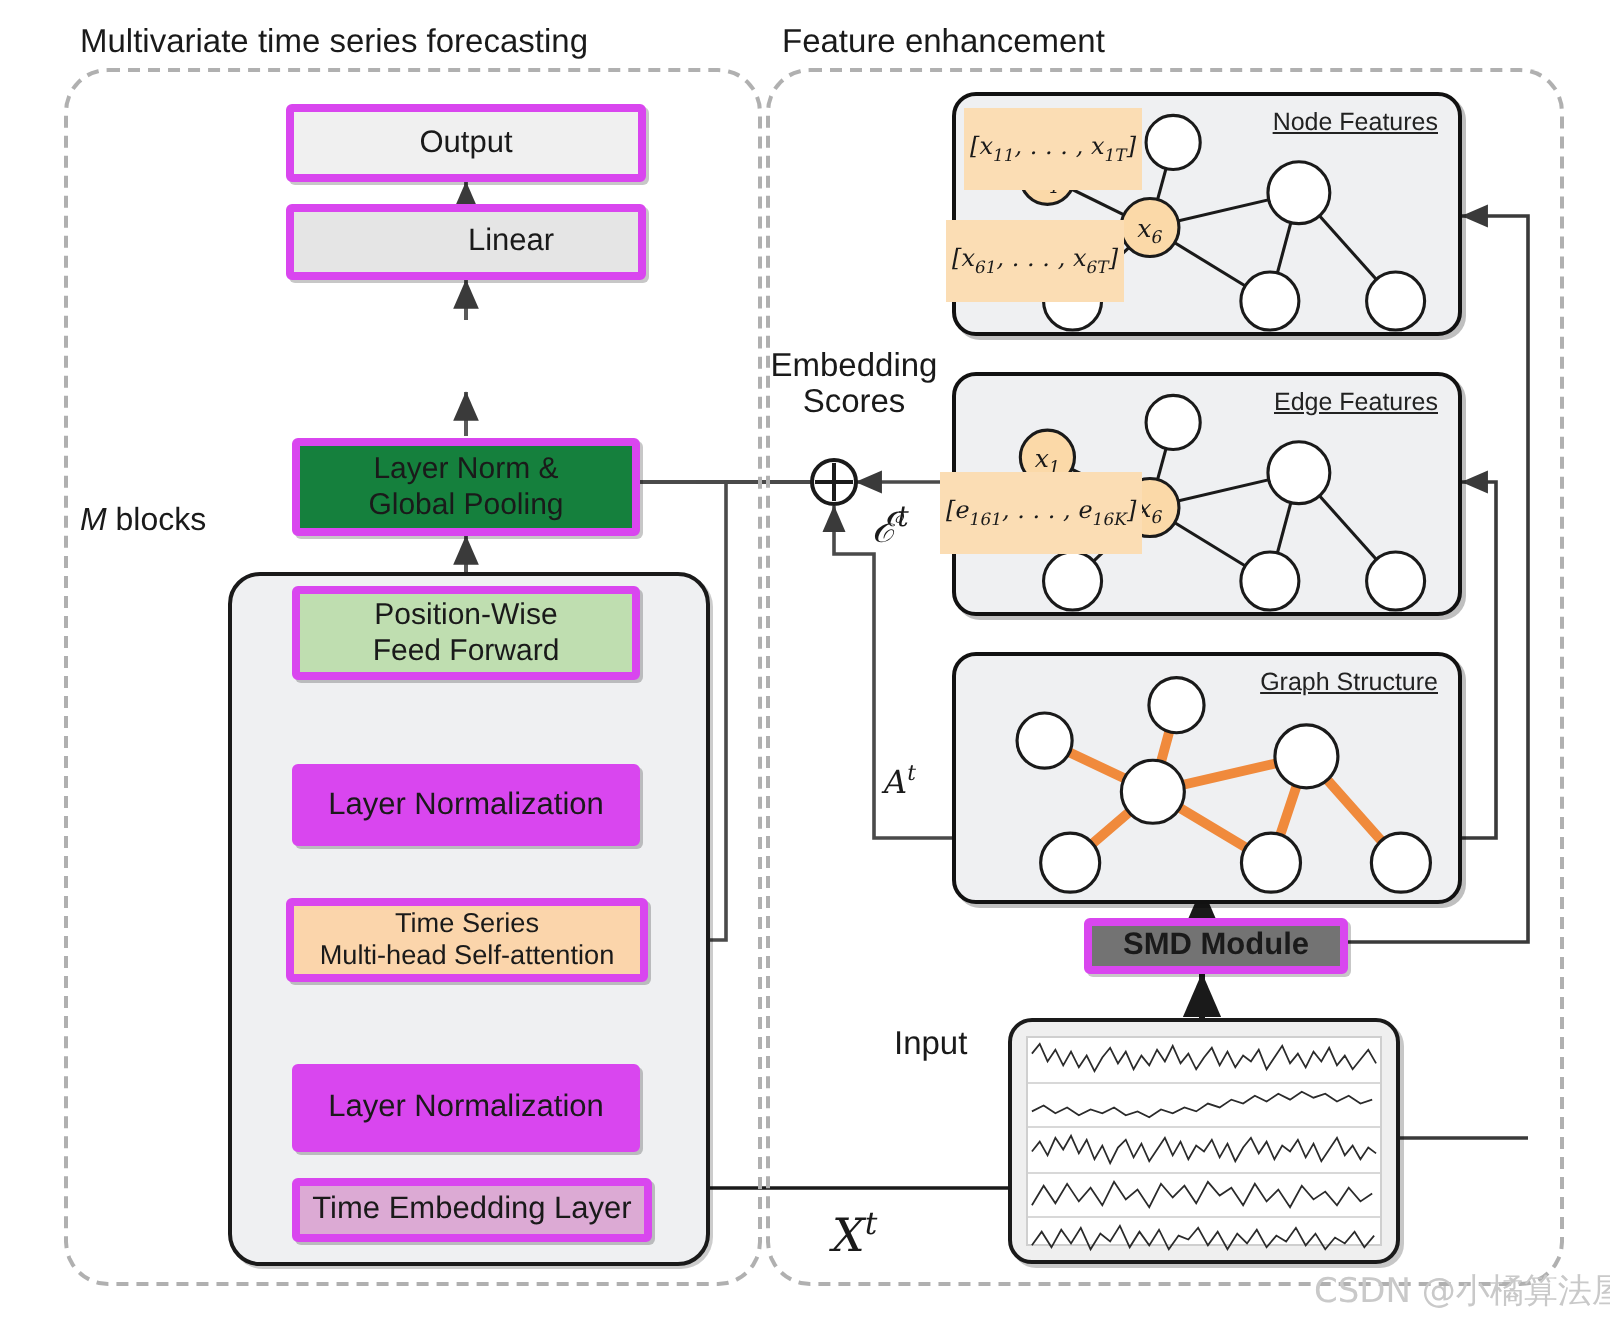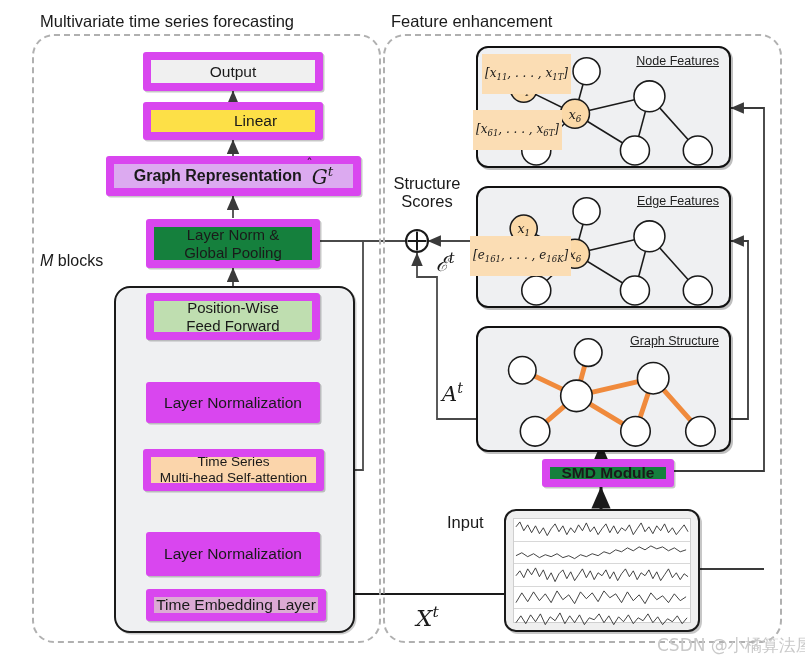--- a/index.html
+++ b/index.html
@@ -17,35 +17,35 @@
     background:transparent;
   }
   .grouptitle{
     position:absolute;font-size:16.5px;color:#1a1a1a;white-space:nowrap;
     background:#ffffff;padding:0 4px;
   }
 
   
   .box{
     position:absolute;box-sizing:border-box;
-    border:8px solid #d946ef;border-radius:3px;
+    border:4px solid #d946ef;border-radius:3px;
     display:flex;align-items:center;justify-content:center;
     text-align:center;line-height:1.16;font-size:15.5px;
     box-shadow:1.5px 1.5px 0 rgba(0,0,0,0.22);
   }
   .box.two{font-size:15px;}
   .b-output{background:#f0f0f0;}
-  .b-linear{background:#fde047;padding-left:45px;}
+  .b-linear{background:#e5e5e5;padding-left:45px;}
   .b-graphrep{background:#dcaaf0;font-weight:bold;font-size:16px;}
   .b-lnpool{background:#15803d;}
   .b-pwff{background:#bfdeb0;}
   .b-ln{background:#d946ef;margin-top:20px;}
   .b-attn{background:#fbd5ab;}
   .b-temb{background:#dcaad4;}
-  .b-smd{background:#15803d;font-weight:bold;font-size:15.5px;}
+  .b-smd{background:#737373;font-weight:bold;font-size:15.5px;}
 
   
   .mcontainer{
     position:absolute;box-sizing:border-box;
     border:2px solid #1a1a1a;border-radius:16px;background:#eff0f2;
     box-shadow:1.5px 1.5px 0 rgba(0,0,0,0.2);
   }
   .mlabel{position:absolute;font-size:16px;font-style:italic;white-space:nowrap;}
   .mlabel i{font-style:italic;}
 
@@ -189,27 +189,20 @@
   <div class="dashgroup" style="left:32px;top:34px;width:345px;height:605px;"></div>
   <div class="grouptitle" style="left:36px;top:12px;">Multivariate time series forecasting</div>
 
   <div class="dashgroup" style="left:383px;top:34px;width:395px;height:605px;"></div>
   <div class="grouptitle" style="left:387px;top:12px;">Feature enhancement</div>
 
   <div class="box b-output" style="left:143px;top:52px;width:180px;height:39px;">Output</div>
 
   <div class="box b-linear" style="left:143px;top:102px;width:180px;height:38px;">Linear</div>
 
-  <div class="box b-graphrep" style="left:106px;top:156px;width:255px;height:40px;">
-    <span>Graph Representation</span>
-    <span class="hat" style="margin-left:10px;font-family:'DejaVu Serif',serif;font-weight:normal;font-size:20px;">
-      <span style="position:absolute;left:1px;top:-8px;font-size:13px;">̂</span>
-      <span style="font-style:italic;">G</span><span class="sup">t</span>
-    </span>
-  </div>
 
   <div class="box b-lnpool two" style="left:146px;top:219px;width:174px;height:49px;">
     <span style="white-space:pre-line;">Layer Norm &amp;
 Global Pooling</span>
   </div>
 
   <div class="mcontainer" style="left:114px;top:286px;width:241px;height:347px;"></div>
   <div class="mlabel" style="left:40px;top:252px;">
     <i>M</i><span style="font-style:normal;">&nbsp;blocks</span>
   </div>
@@ -345,29 +338,29 @@
       </div>
       <div class="seriesRow">
         <svg viewBox="0 0 180 22" preserveAspectRatio="none">
             <polyline fill="none" stroke="#2b2b2b" stroke-width="0.9" points="2,14 7,7 12,15 17,6 22,13 27,5 32,16 37,8 42,12 47,4 52,15 57,7 62,14 67,6 72,16 77,9 82,11 87,5 92,14 97,7 102,16 107,8 112,13 117,6 122,15 127,9 132,12 137,5 142,14 147,8 152,16 157,10 162,13 167,7 172,15 177,9"></polyline>
           </svg>
       </div>
     </div>
   </div>
 
   <div class="attnlab" style="left:381px;top:174px;width:92px;">
-    <div>Structure</div>
+    <div>Embedding</div>
     <div>Scores</div>
   </div>
 
   <div class="mlab" style="left:436px;top:249px;font-size:21px;">
     <span>ℰ</span><span class="sup">t</span>
   </div>
 
-  <div class="mlab" style="left:442px;top:380px;font-size:21px;">
+  <div class="mlab" style="left:442px;top:380px;font-size:16px;">
     <span>A</span><span class="sup">t</span>
   </div>
 
   <div class="plainlab" style="left:447px;top:513px;">Input</div>
 
   <div class="mlab" style="left:416px;top:602px;font-size:23px;">
     <span>X</span><span class="sup">t</span>
   </div>
 
   <div class="watermark" style="left:617px;top:634px;">CSDN @小橘算法屋</div>

